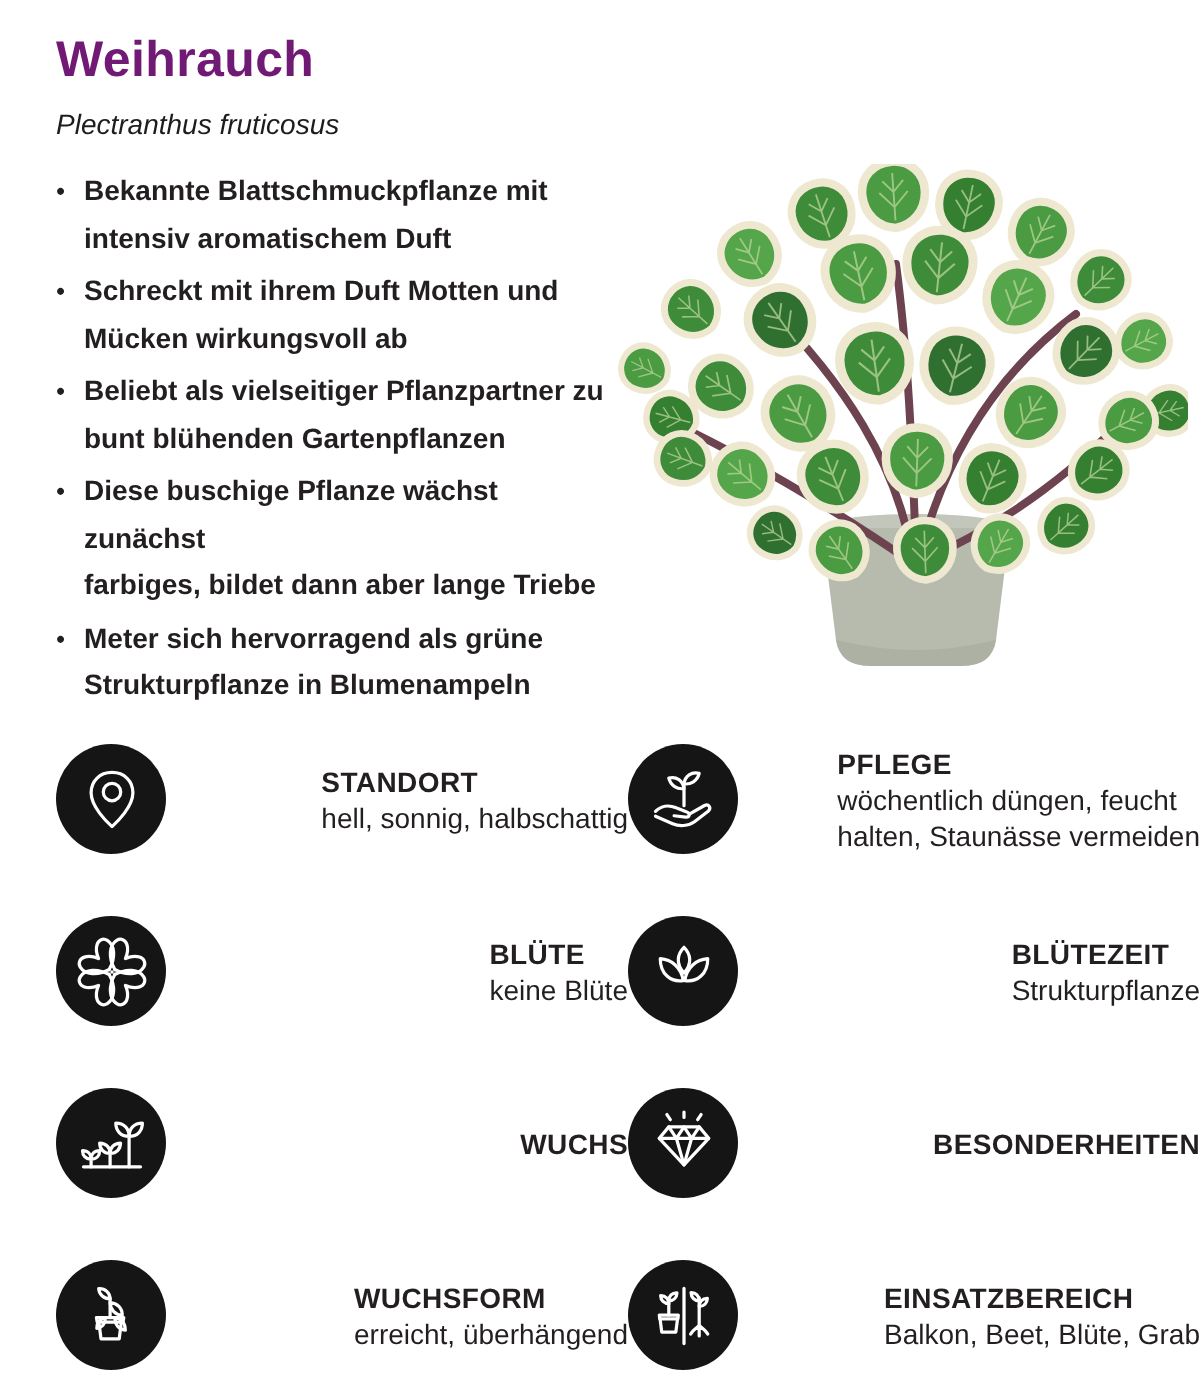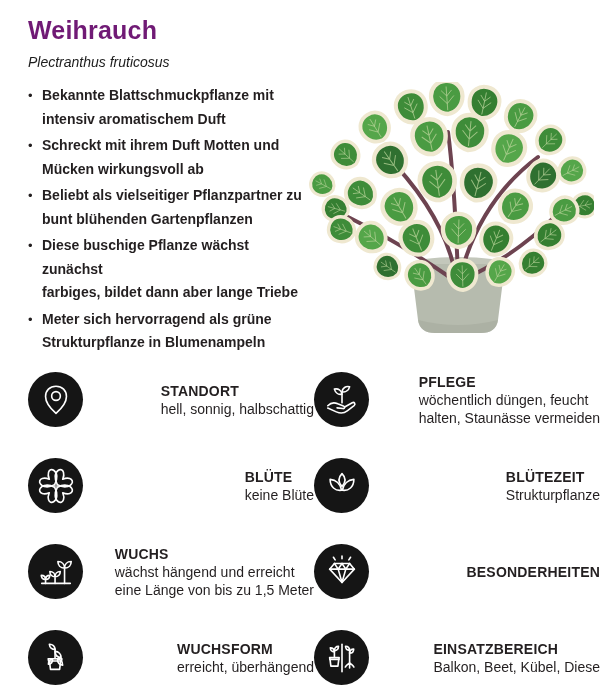--- a/index.html
+++ b/index.html
@@ -207,22 +207,20 @@
         <g class="ic">
           <path d="M5,32 L35,32"></path>
           <path d="M9,32 L9,28 M9,28 C6,28 4.5,26 4.5,23.5 C7.5,23.5 9,25.5 9,28 M9,28 C12,28 13.5,26 13.5,23.5 C10.5,23.5 9,25.5 9,28"></path>
           <path d="M19,32 L19,25 M19,25 C15.5,25 13.5,22.5 13.5,19.5 C17,19.5 19,22 19,25 M19,25 C22.5,25 24.5,22.5 24.5,19.5 C21,19.5 19,22 19,25"></path>
           <path d="M29,32 L29,16 M29,16 C24.5,16 22,13 22,9 C26.5,9 29,12 29,16 M29,16 C33.5,16 36,13 36,9 C31.5,9 29,12 29,16"></path>
         </g>
       </svg>
     </div>
     <div class="f-text">
       <div class="f-title">WUCHS</div>
-      <div class="f-desc">wächst hängend und erreicht
-eine Länge von bis zu 1,5 Meter</div>
     </div>
   </div>
 
   <div class="feature">
     <div class="icon-circle">
       <svg width="38" height="38" viewBox="0 0 40 40">
         <g class="ic">
           <path d="M12,11 L28,11 L33,17 L20,31 L7,17 Z"></path>
           <path d="M12,11 L16,17 L20,31 M28,11 L24,17 L20,31 M7,17 L33,17 M16,17 L20,11 L24,17"></path>
           <path d="M20,3.2 L20,6 M11,4.5 L12.8,7.2 M29,4.5 L27.2,7.2"></path>
@@ -266,17 +264,17 @@
           <path d="M12,12 C14.5,12 16.2,10.3 16.3,7.8 C13.7,7.7 12,9.5 12,12 Z"></path>
           <path d="M28,10.5 L28,25"></path>
           <path d="M28,12 C25.5,12 23.8,10.2 23.7,7.7 C26.3,7.6 28,9.5 28,12 Z"></path>
           <path d="M28,15 C30.5,15 32.2,13.2 32.3,10.7 C29.7,10.6 28,12.5 28,15 Z"></path>
           <path d="M28,25 C26,27 24.5,27.5 23.5,29.5 M28,25 C30,27 31.5,27.5 32.5,29.5 M28,25 L28,30.5"></path>
         </g>
       </svg>
     </div>
     <div class="f-text">
       <div class="f-title">EINSATZBEREICH</div>
-      <div class="f-desc">Balkon, Beet, Kübel, Diese</div>
+      <div class="f-desc">Balkon, Beet, Blüte, Grab</div>
     </div>
   </div>
 
 </div>
 
 </body></html>

